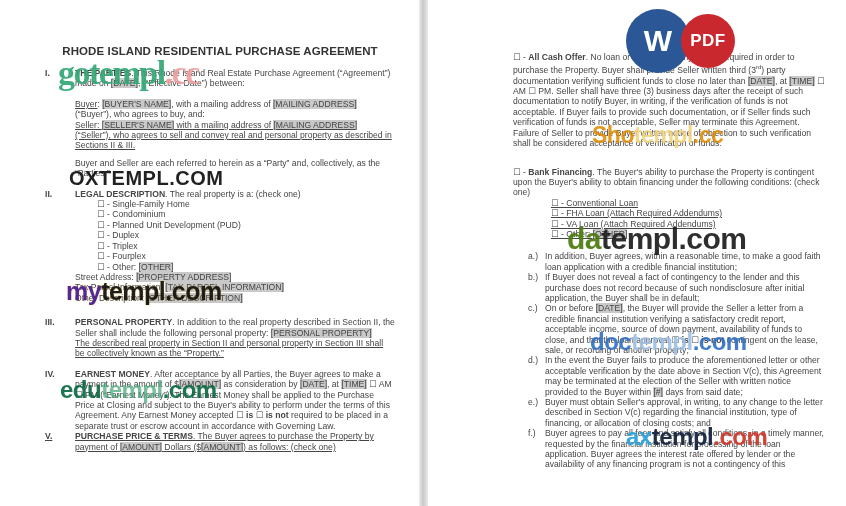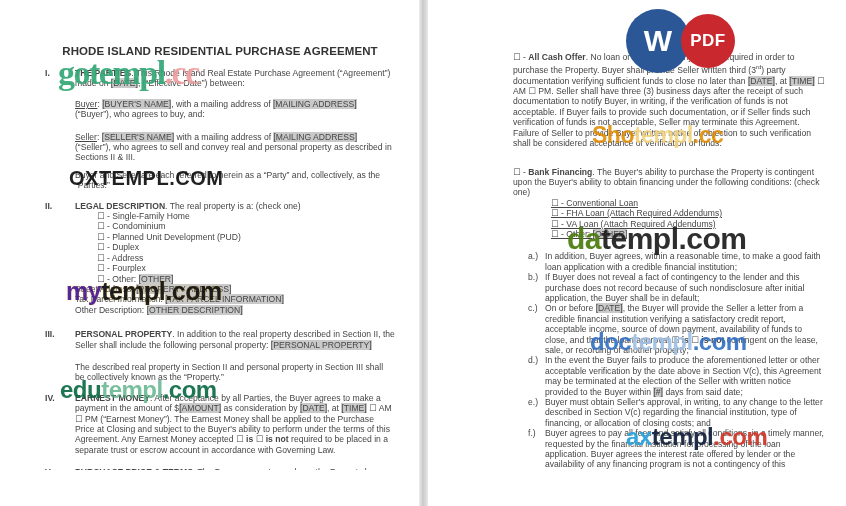--- a/index.html
+++ b/index.html
@@ -10,21 +10,21 @@
   .page-left  { left:0; width:419px; padding:44px 24px 0 45px; }
   .page-gap   { position:absolute; top:0; left:419px; width:9px; height:506px;
                 background:linear-gradient(to right,#ececec,#c9c9c9 45%,#e9e9e9); }
   .page-right { left:428px; width:418px; padding:52px 20px 0 85px; }
 
   .doc-title { text-align:center; font-weight:bold; font-size:11.5px; color:#333; line-height:14px; margin-bottom:8px; letter-spacing:.1px; }
 
   .para, .ckline, .addr-line { font-size:8.6px; line-height:10.4px; }
   .section { display:grid; grid-template-columns:30px 1fr; }
   .sec-num { font-weight:bold; font-size:8.6px; line-height:10.4px; }
-  .mt10{margin-top:10px;} .mt8{margin-top:12px;} .mt7{margin-top:7px;} .mt14{margin-top:14px;} .mt12{margin-top:12px;} .mt18{margin-top:18px;}
+  .mt10{margin-top:10px;} .mt8{margin-top:0;text-decoration:underline;} .mt7{margin-top:7px;} .mt14{margin-top:14px;} .mt12{margin-top:12px;} .mt18{margin-top:18px;}
 
   .cklist-p1 { margin-left:22px; }
   .cklist-p2 { margin-left:38px;text-decoration:underline; }
 
   .hl { background:#c9c9c9; }
   .b  { font-weight:bold; }
   .u  { text-decoration:underline; }
   .sup{ vertical-align:super; font-size:6px; }
 
   .letter-row { display:grid; grid-template-columns:17px 1fr; }
@@ -68,21 +68,21 @@
 
     <div class="section mt10">
       <div class="sec-num">II.</div>
       <div>
         <div class="para"><span class="b">LEGAL DESCRIPTION</span><span>. The real property is a: (check one)</span></div>
         <div class="cklist-p1">
           <div class="ckline"><span>☐ - Single-Family Home</span></div>
           <div class="ckline"><span>☐ - Condominium</span></div>
           <div class="ckline"><span>☐ - Planned Unit Development (PUD)</span></div>
           <div class="ckline"><span>☐ - Duplex</span></div>
-          <div class="ckline"><span>☐ - Address</span></div>
+          <div class="ckline"><span>☐ - Triplex</span></div>
           <div class="ckline"><span>☐ - Fourplex</span></div>
           <div class="ckline"><span>☐ - Other: </span><span class="hl">[OTHER]</span></div>
         </div>
         <div>
           <div class="addr-line"><span>Street Address: </span><span class="hl">[PROPERTY ADDRESS]</span></div>
           <div class="addr-line"><span>Tax Parcel Information: </span><span class="hl">[TAX PARCEL INFORMATION]</span></div>
           <div class="addr-line"><span>Other Description: </span><span class="hl">[OTHER DESCRIPTION]</span></div>
         </div>
       </div>
     </div>

